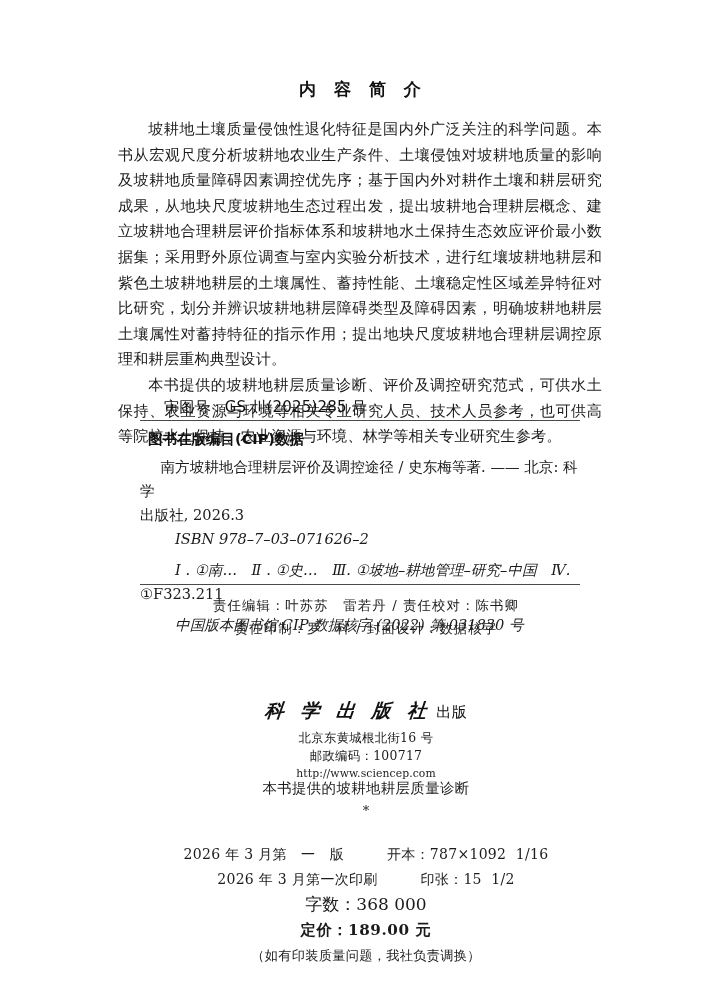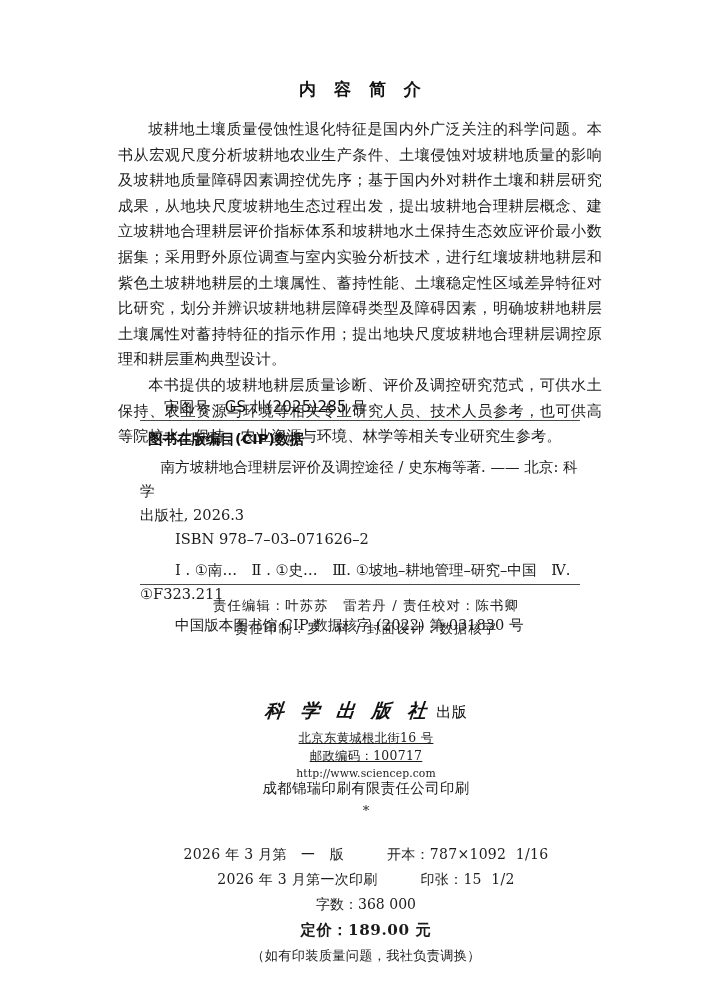--- a/index.html
+++ b/index.html
@@ -85,21 +85,21 @@
     padding-left: 8px;
     color: #111;
   }
   .cip-line {
     font-size: 14.6px;
     line-height: 24px;
     margin: 0;
     color: #1b1b1b;
   }
   .cip-indent  { text-indent: 1.4em; }
-  .cip-indent2 { text-indent: 2.4em; }
+  .cip-indent2 { text-indent: 2.4em; font-style: italic; }
   .cip-gap     { margin-top: 7px; }
 
   
   .credits {
     position: absolute;
     left: 140px;
     top: 578px;
     width: 452px;
     text-align: center;
     font-size: 13.4px;
@@ -137,21 +137,20 @@
     font-size: 15px;
     letter-spacing: 0.5px;
     color: #111;
     margin-left: 3px;
   }
   .pub-addr {
     font-size: 12.4px;
     line-height: 18px;
     margin: 0;
     letter-spacing: 0.3px;
-    text-decoration: underline;
   }
   .pub-url {
     font-size: 10.8px;
     line-height: 17px;
     margin: 0;
     font-family: "DejaVu Serif", "Liberation Serif", serif;
     letter-spacing: 0.1px;
   }
 
   
@@ -184,21 +183,21 @@
     color: #1b1b1b;
     text-align: center;
   }
   .spec-row {
     display: block;
     font-size: 14px;
     line-height: 25px;
     letter-spacing: 0.3px;
     white-space: pre;
   }
-  .spec-center { display: block; font-size: 14px; line-height: 25px; }
+  .spec-center { display: block; font-size: 17px; line-height: 25px; }
   .spec-price {
     display: block;
     font-size: 15.2px;
     line-height: 27px;
     font-weight: bold;
     letter-spacing: 0.6px;
   }
   .spec-note {
     display: block;
     font-size: 13.2px;
@@ -242,21 +241,21 @@
     <div class="pub-logo-row">
       <span class="pub-logo">科 学 出 版 社</span>
       <span class="pub-logo-suffix">出版</span>
     </div>
     <p class="pub-addr">北京东黄城根北街16 号</p>
     <p class="pub-addr">邮政编码：100717</p>
     <p class="pub-url">http://www.sciencep.com</p>
   </div>
 
   <div class="printing">
-    <p class="print-line">成都锦瑞印刷有限责任公司印刷</p>
+    <p class="print-line">本书提供的坡耕地耕层质量诊断</p>
     <p class="print-star">*</p>
   </div>
 
   <div class="specs">
     <span class="spec-row">2026 年 3 月第　一　版　　　开本：787×1092  1/16</span>
     <span class="spec-row">2026 年 3 月第一次印刷　　　印张：15  1/2</span>
     <span class="spec-center">字数：368 000</span>
     <span class="spec-price">定价：189.00 元</span>
     <span class="spec-note">（如有印装质量问题，我社负责调换）</span>
   </div>

